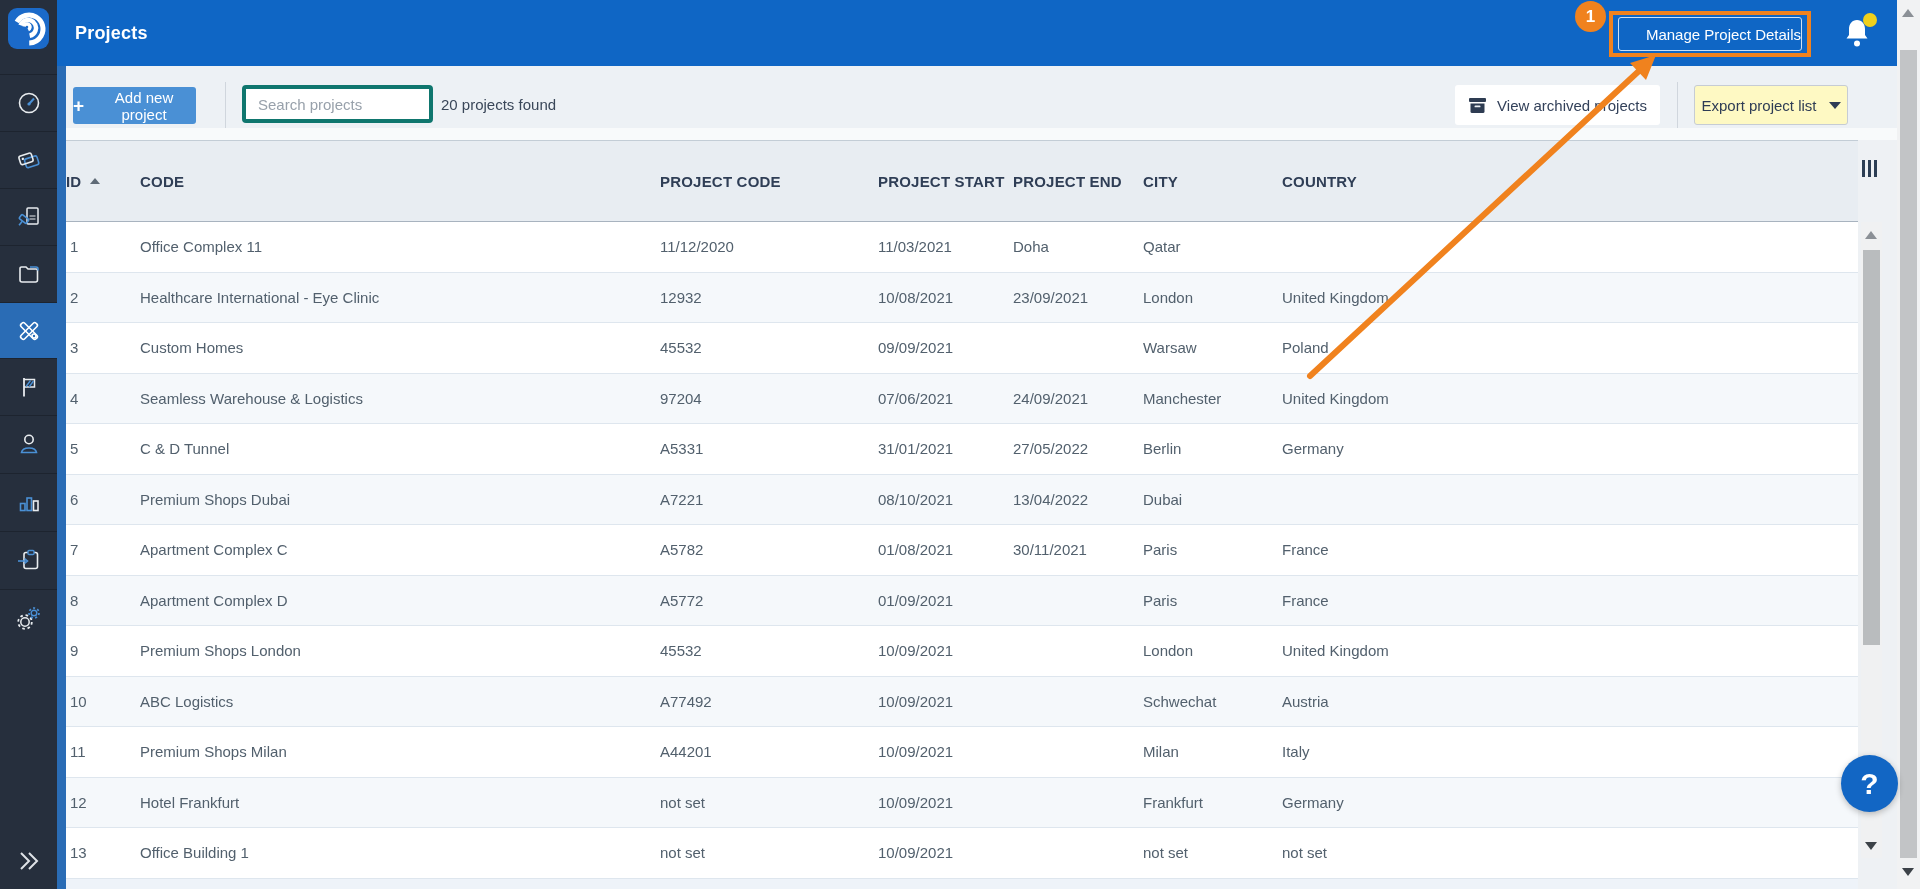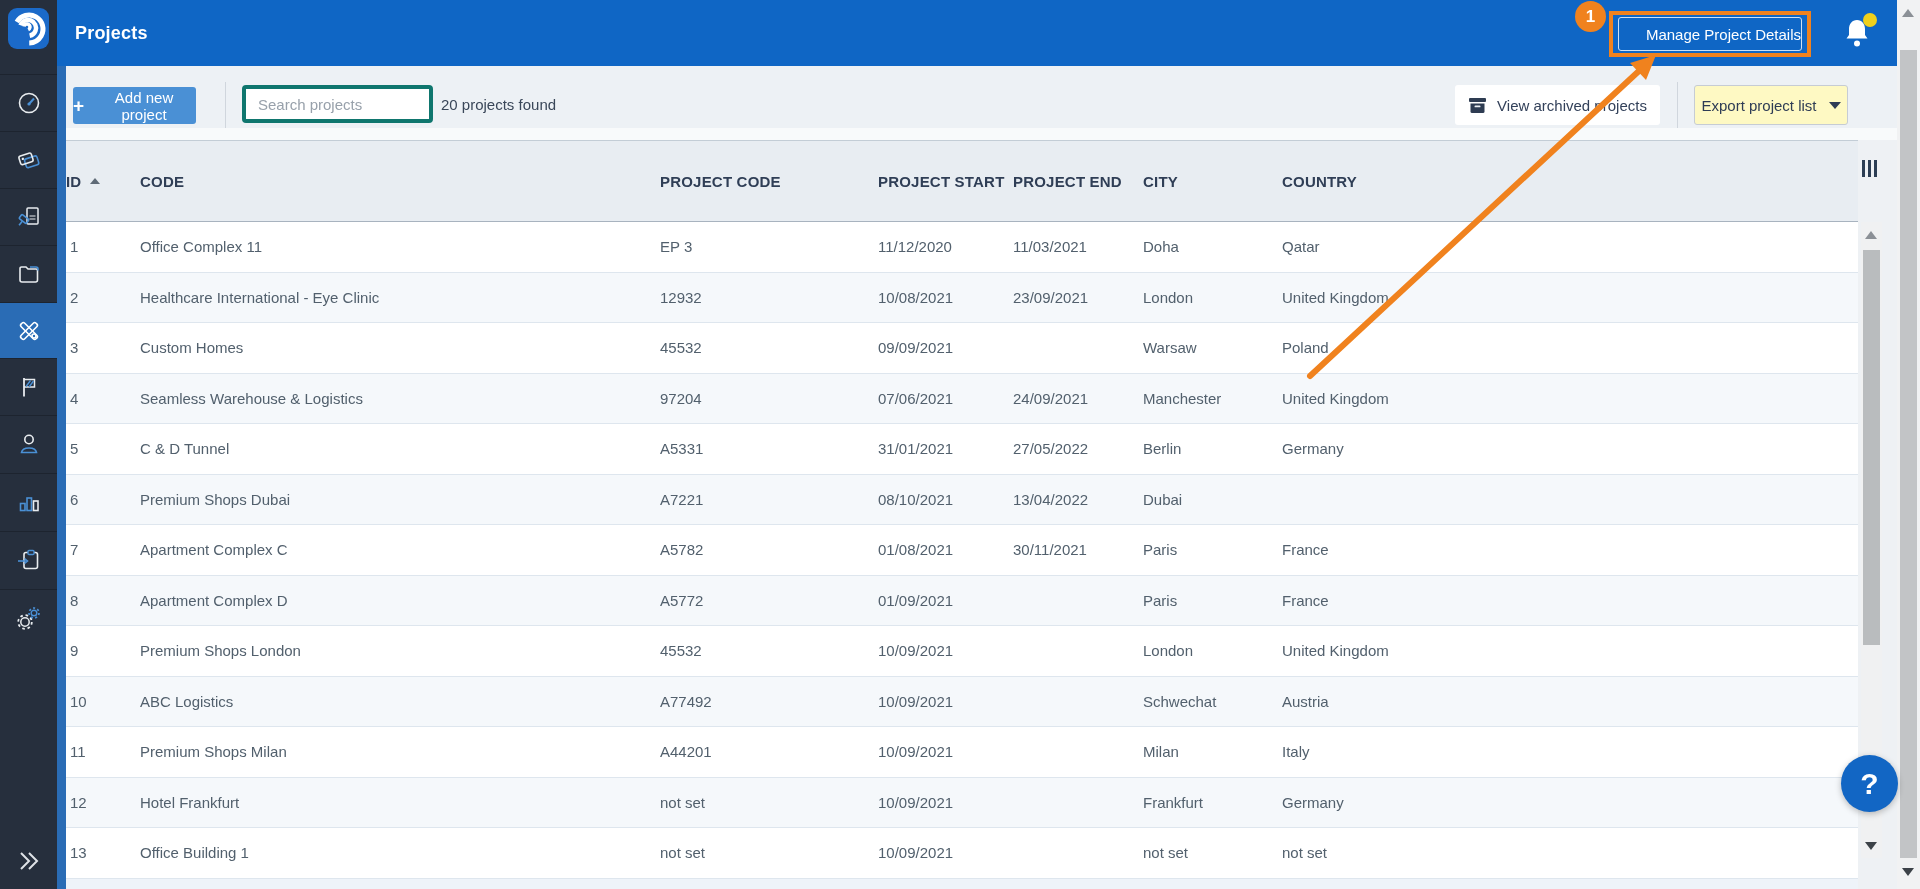--- a/index.html
+++ b/index.html
@@ -254,21 +254,20 @@
   <div class="hcell">PROJECT START</div>
   <div class="hcell">PROJECT END</div>
   <div class="hcell">CITY</div>
   <div class="hcell">COUNTRY</div>
 </div>
 
 <div id="tbody" class="abs">
   <div class="trow tgrid">
     <div class="cell">1</div>
     <div class="cell">Office Complex 11</div>
-    <div class="cell">EP 3</div>
     <div class="cell">11/12/2020</div>
     <div class="cell">11/03/2021</div>
     <div class="cell">Doha</div>
     <div class="cell">Qatar</div>
   </div>
 
   <div class="trow tgrid alt">
     <div class="cell">2</div>
     <div class="cell">Healthcare International - Eye Clinic</div>
     <div class="cell">12932</div>

